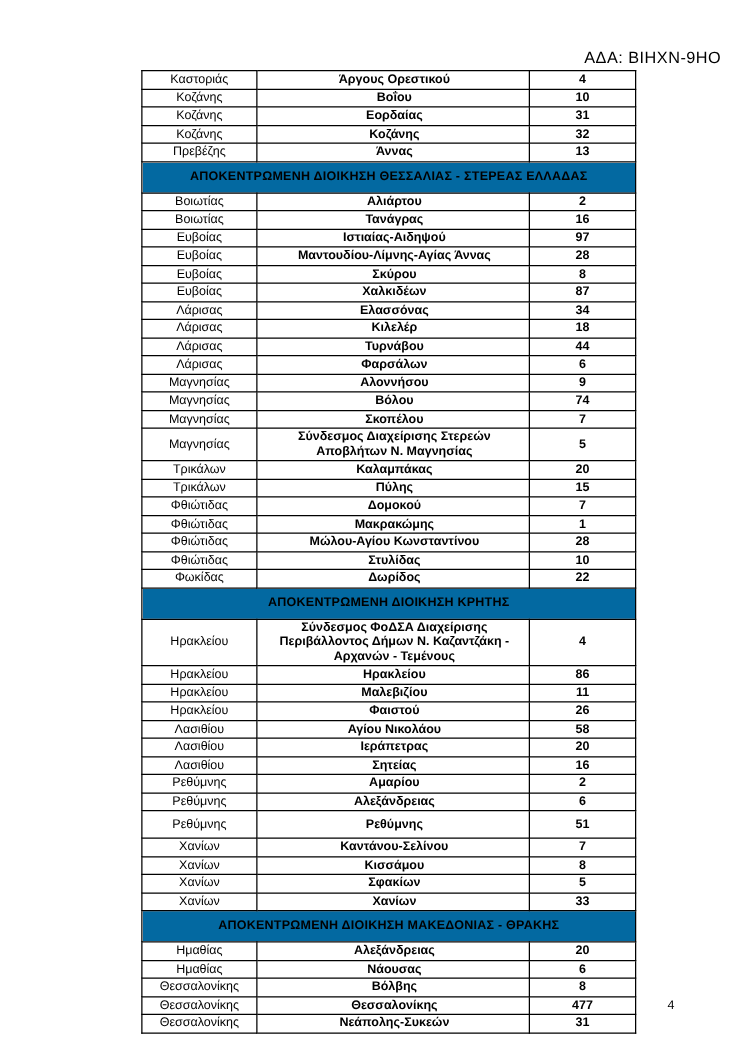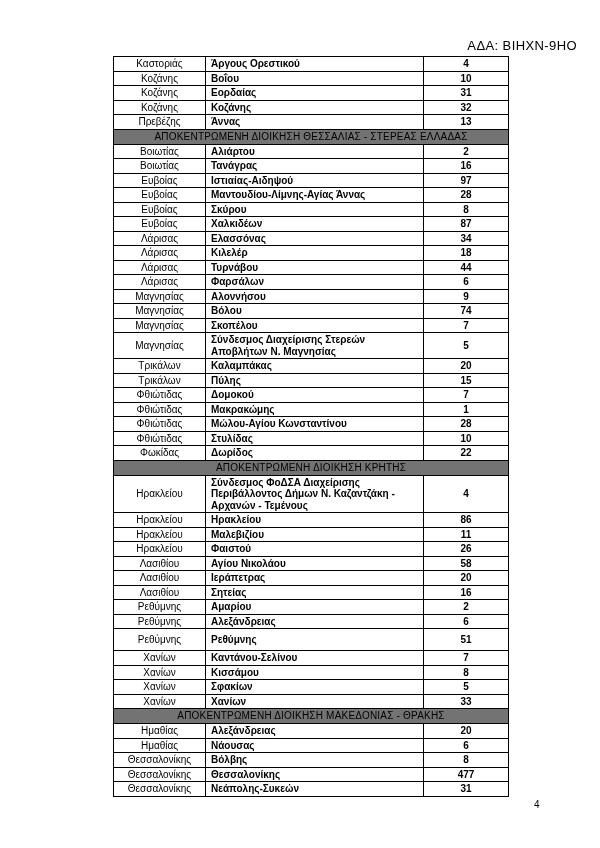--- a/index.html
+++ b/index.html
@@ -39,28 +39,28 @@
     font-size: 10px;
     line-height: 11.5px;
     color: #000;
     vertical-align: middle;
     padding: 1px 3px;
     overflow: hidden;
   }
   tr.data-row { height: 14px; }
   tr.tall-row { height: 22px; }
   td.c1 { text-align: center; font-weight: normal; }
-  td.c2 { text-align: left; font-weight: bold; padding-left: 5px; }
+  td.c2 { text-align: center; font-weight: bold; padding-left: 5px; }
   td.c3 { text-align: center; font-weight: bold; }
   tr.section-row td {
-    background: #737373;
-    font-weight: normal;
+    background: #0369a1;
+    font-weight: bold;
     text-align: center;
     font-size: 10px;
-    height: 15px;
+    height: 25px;
     padding: 0 2px;
     letter-spacing: 0.2px;
   }
   .page-number {
     position: absolute;
     top: 799px;
     left: 534px;
     font-size: 10px;
     color: #000;
   }

